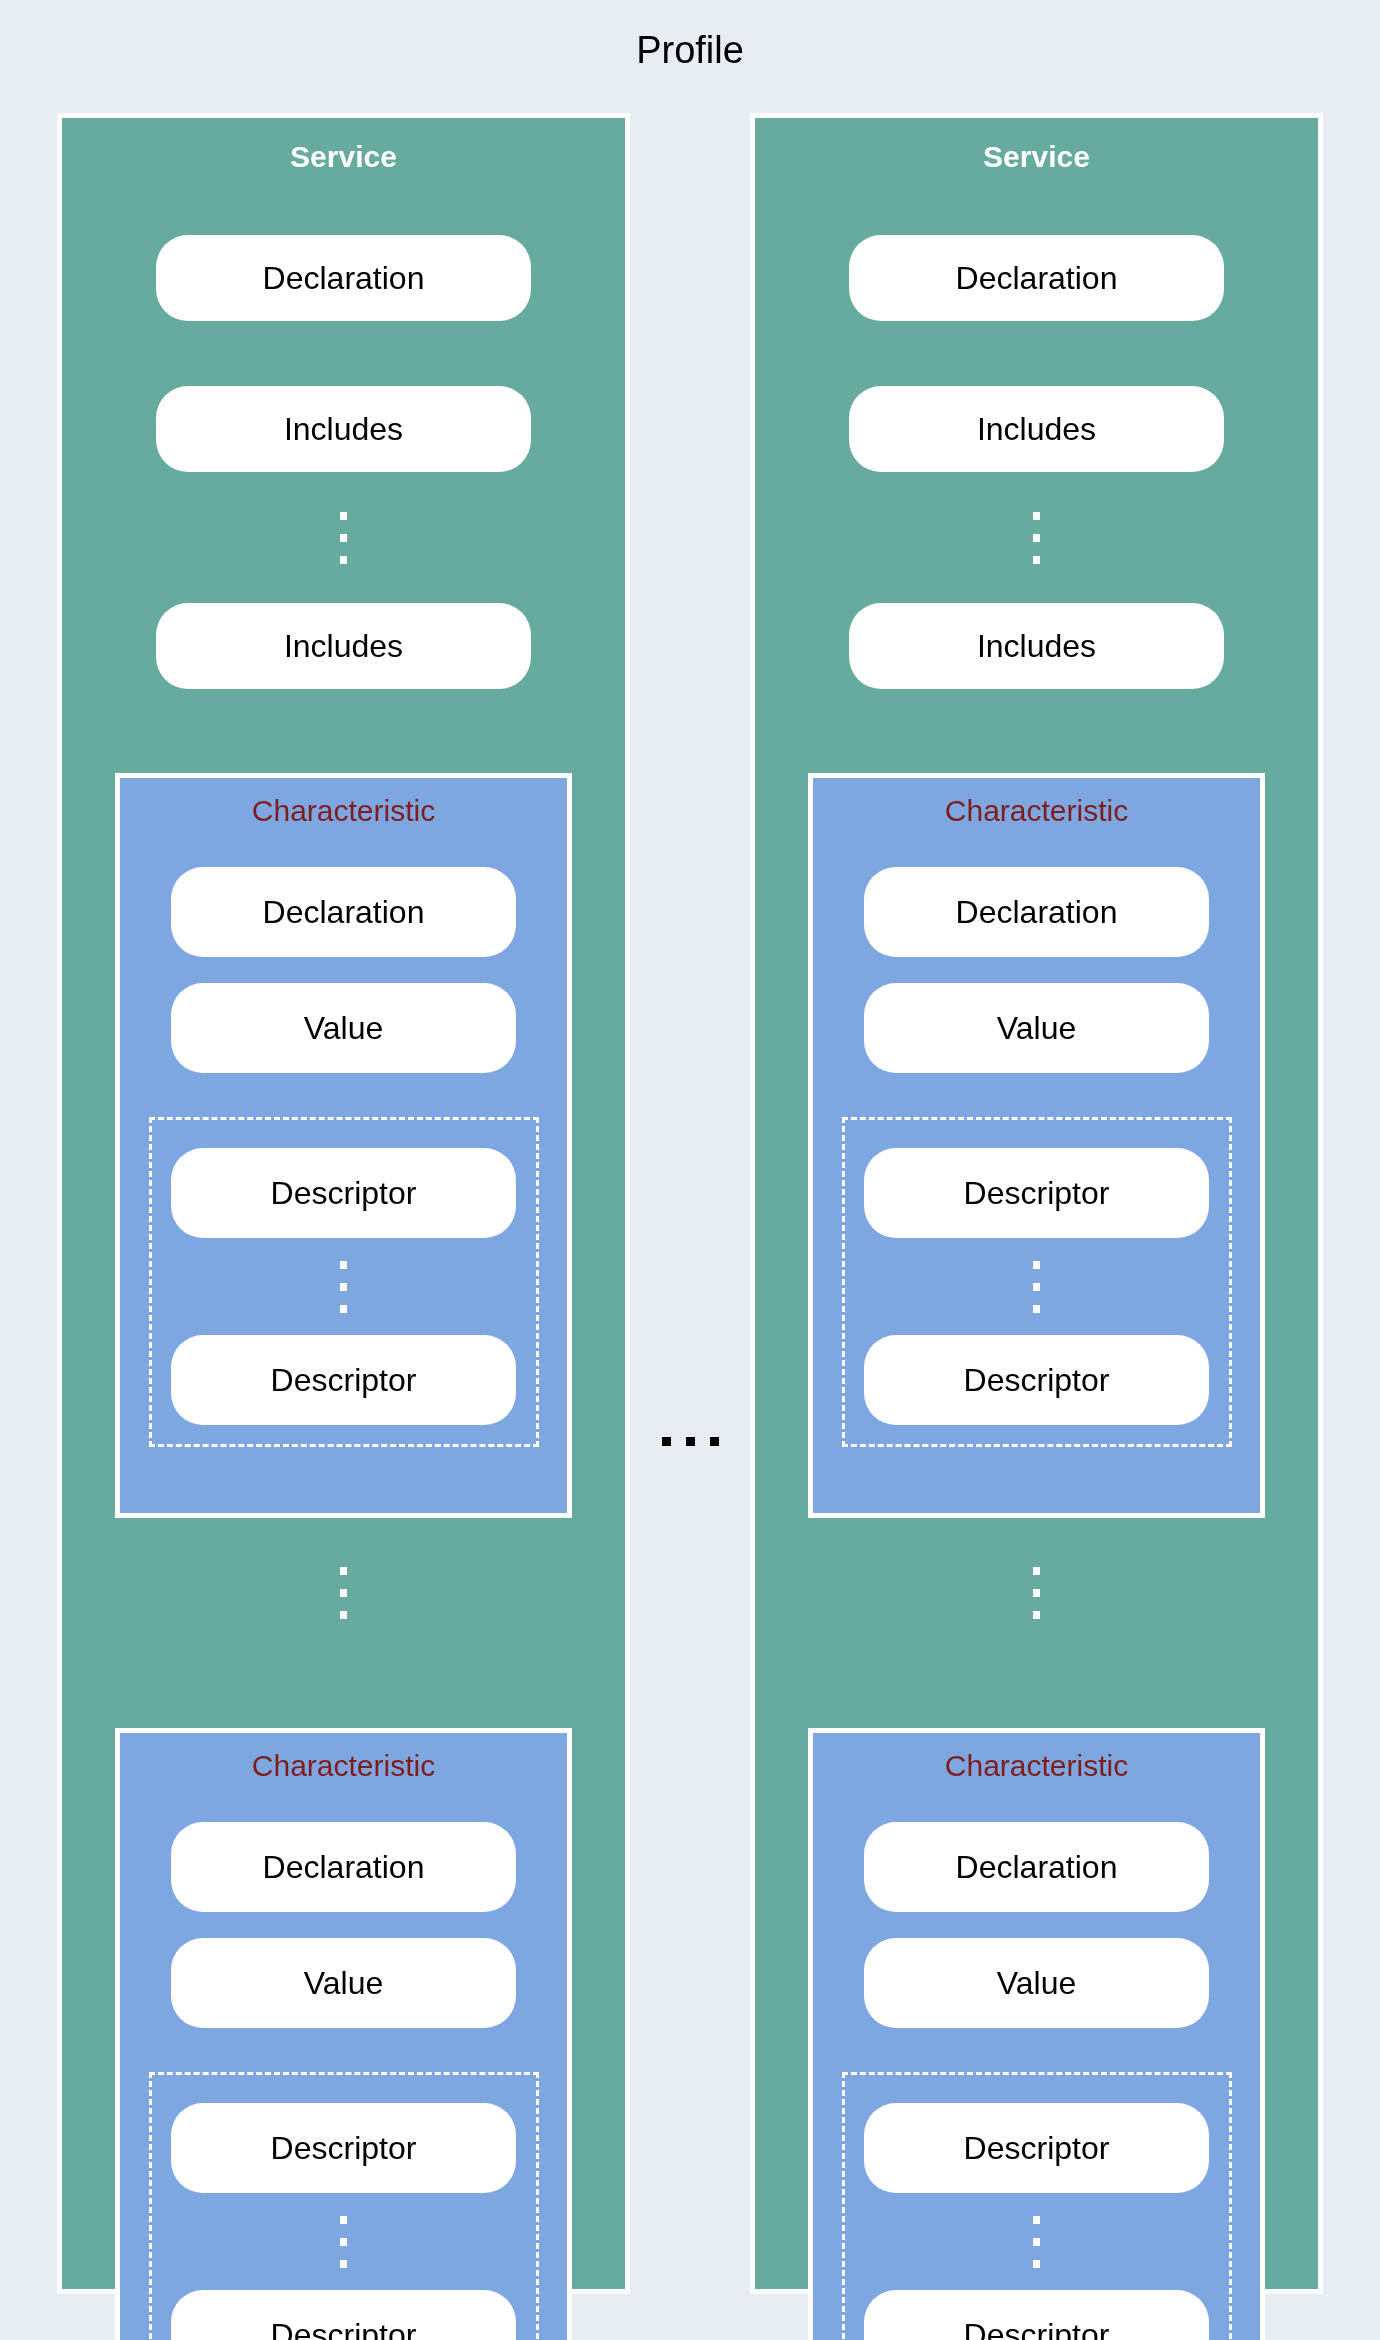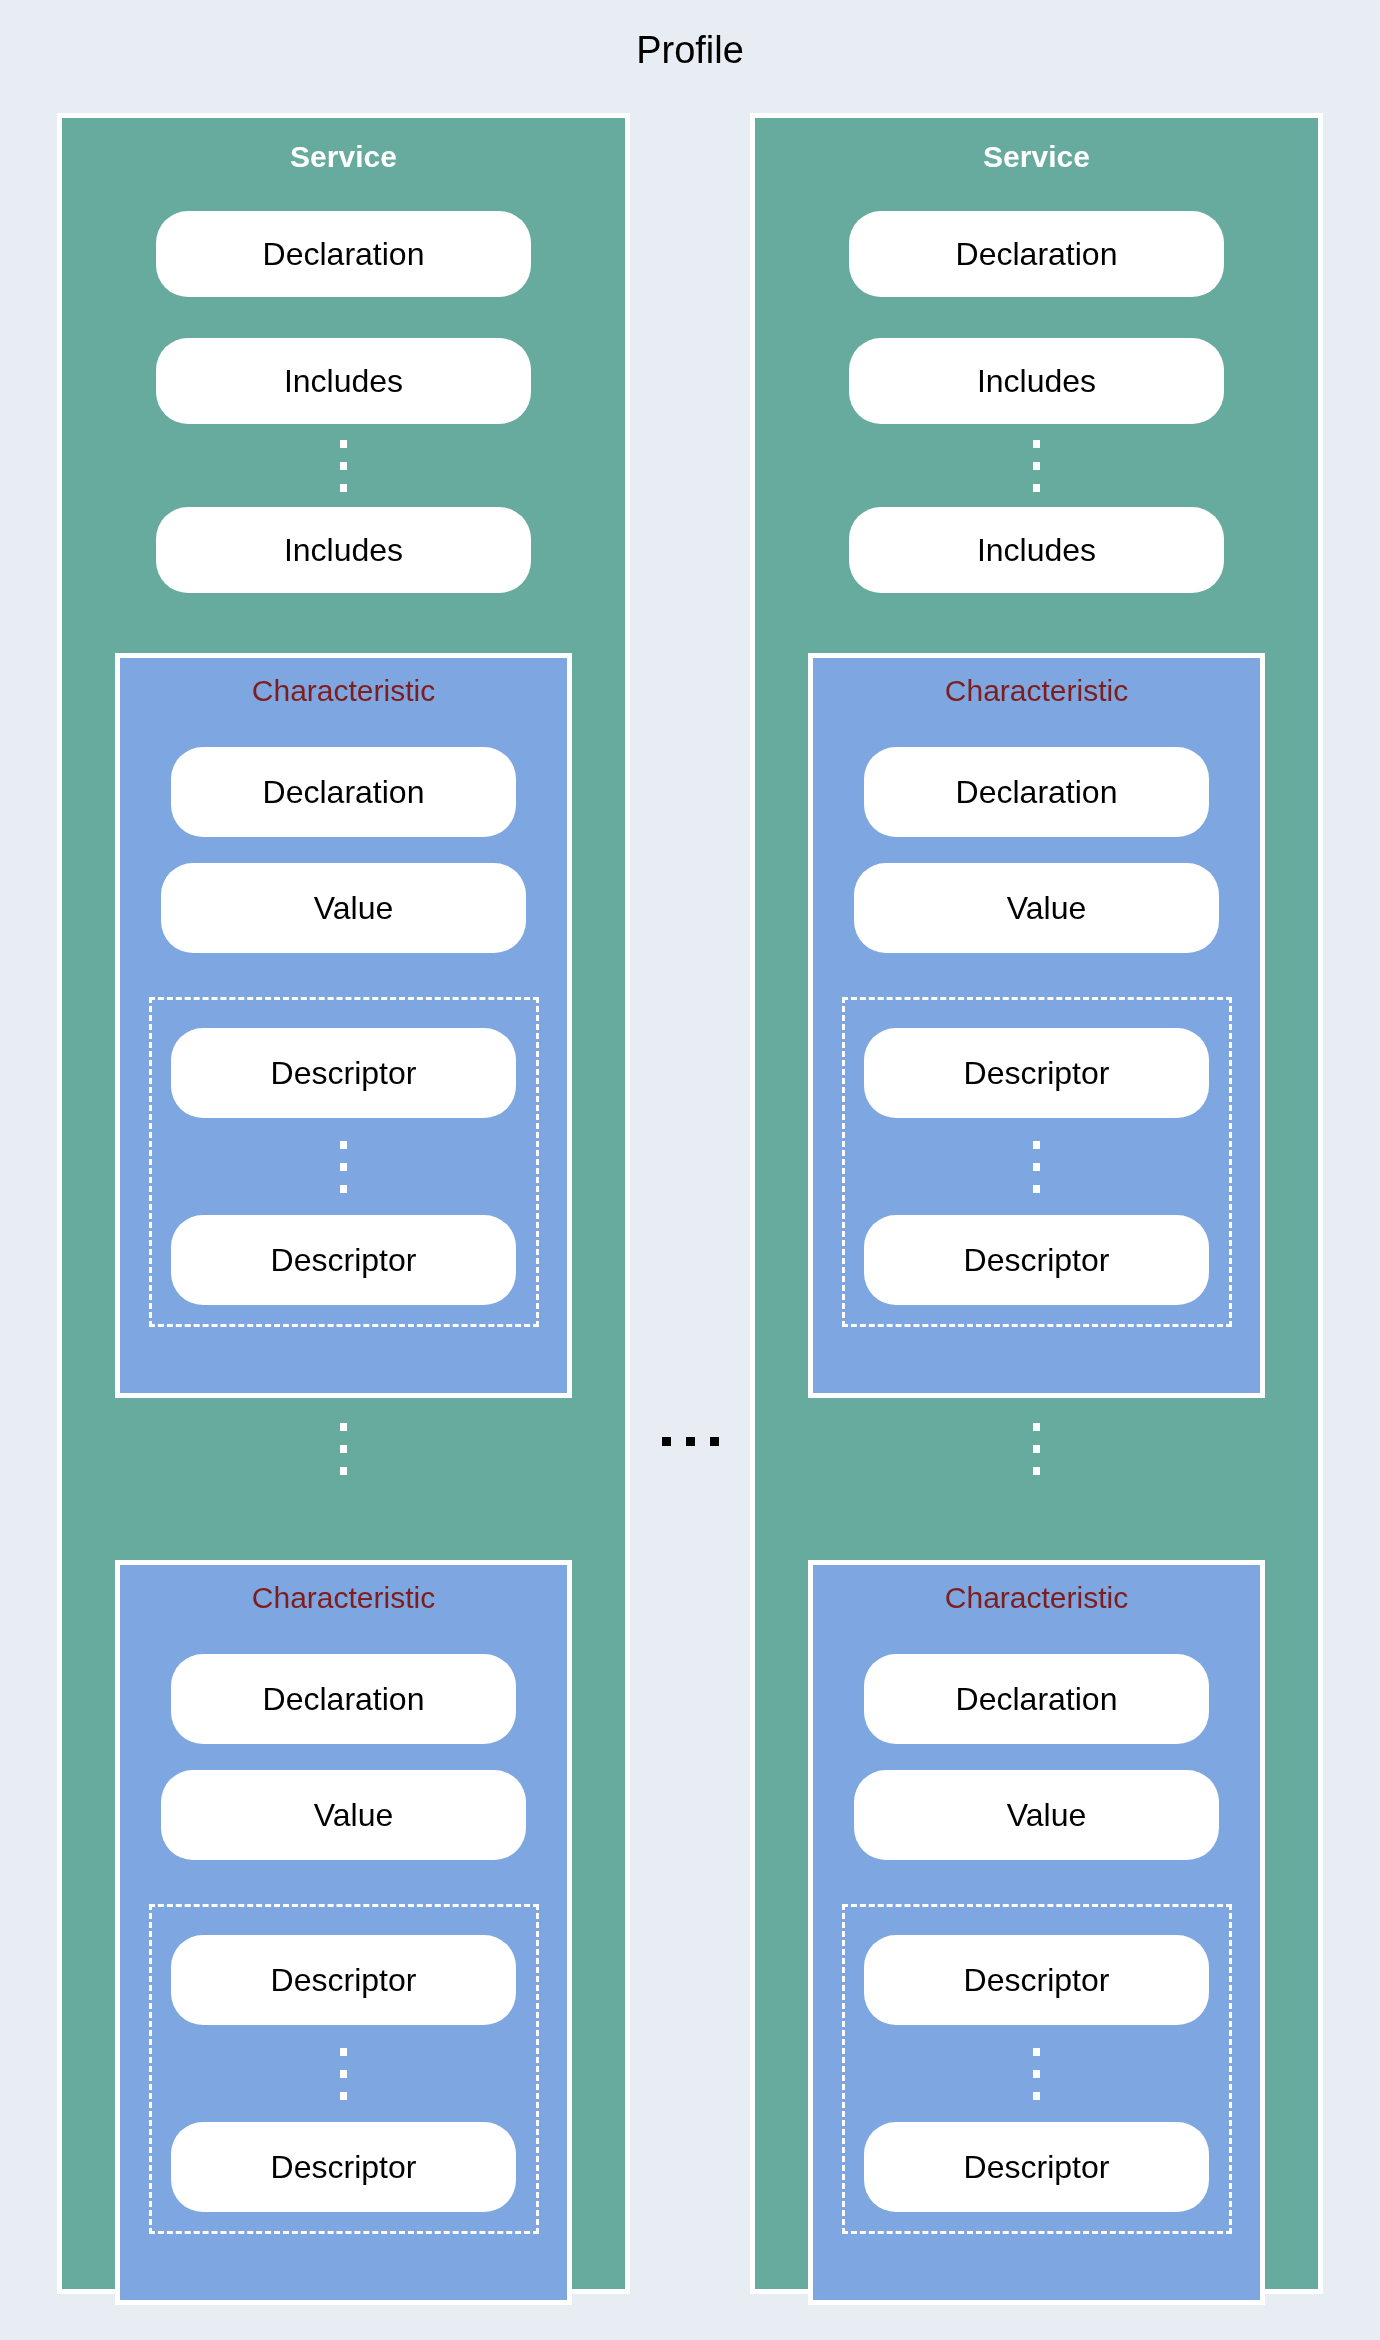--- a/index.html
+++ b/index.html
@@ -23,20 +23,21 @@
   }
   .service {
     flex: 0 0 573px;
     height: 2181px;
     box-sizing: border-box;
     border: 5px solid #ffffff;
     background: #67ab9f;
     display: flex;
     flex-direction: column;
     align-items: center;
+    gap: 24px;
   }
   .service-title {
     margin-top: 22px;
     font-size: 30px;
     line-height: 34px;
     font-weight: bold;
     color: #ffffff;
   }
   .wbox {
     background: #ffffff;
@@ -76,21 +77,21 @@
   }
   .char-title {
     margin-top: 16px;
     font-size: 30px;
     line-height: 34px;
     font-weight: normal;
     color: #7f1d1d;
   }
   .cbox { width: 345px; height: 90px; }
   .c-decl { margin-top: 39px; }
-  .c-val  { margin-top: 26px; padding-left: 20px; }
+  .c-val  { margin-top: 26px; }
   .dashed {
     margin-top: 44px;
     width: 390px;
     height: 330px;
     box-sizing: border-box;
     border: 3px dashed #ffffff;
     display: flex;
     flex-direction: column;
     align-items: center;
     flex: none;

